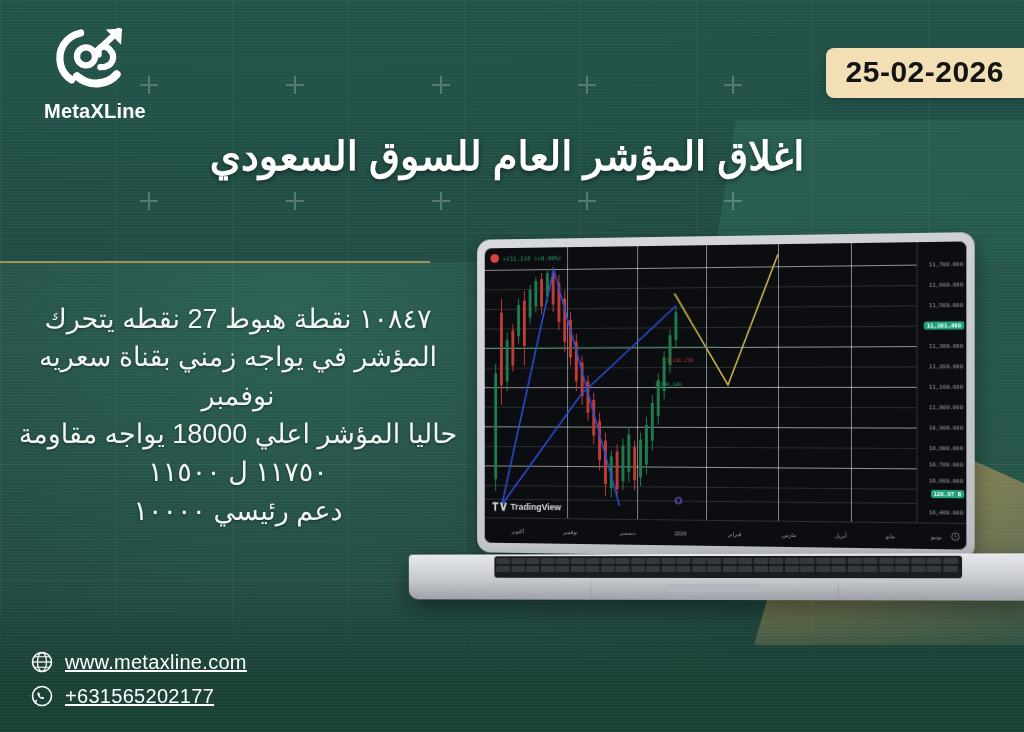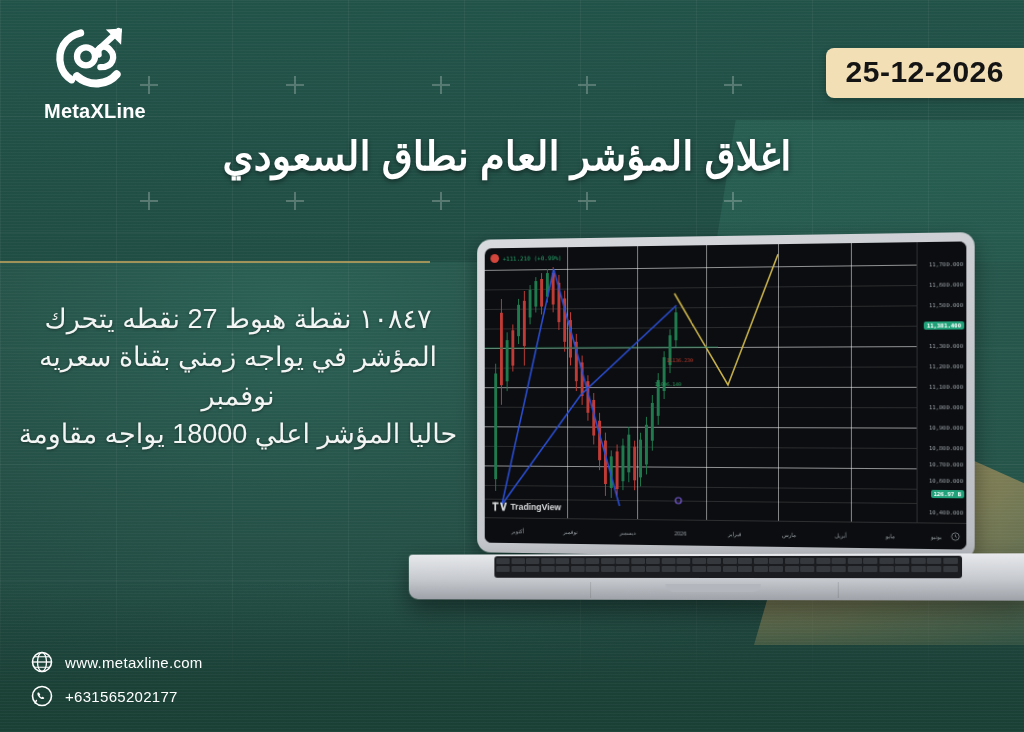--- a/index.html
+++ b/index.html
@@ -95,21 +95,21 @@
     direction:rtl; text-align:center;
     color:#f2f5f3; font-size:27px; line-height:1.42;
     text-shadow:0 1px 3px rgba(0,0,0,.4);
   }
   #body-copy p{ margin:0; }
 
   
   #footer{ position:absolute; left:30px; top:650px; color:#ffffff; }
   .contact-row{ display:flex; align-items:center; gap:11px; margin-bottom:10px; }
   .contact-row .ico{ width:24px; height:24px; flex:0 0 24px; }
-  .contact-row .txt{ font-size:15px; letter-spacing:.3px; }
+  .contact-row .txt{ font-size:20px; letter-spacing:.3px;text-decoration:underline; }
 
   
   #laptop{ position:absolute; left:398px; top:236px; width:630px; height:400px; }
   .lid{
     position:absolute; left:72px; top:0; width:500px; height:320px;
     background:linear-gradient(160deg,#d8dade 0%,#b9bcc2 100%);
     border-radius:14px; padding:9px 8px 10px 8px;
     box-shadow:0 8px 22px rgba(0,0,0,.38);
     transform:perspective(1100px) rotateY(-6deg);
   }
@@ -212,29 +212,31 @@
       <circle cx="40" cy="36" r="10" stroke="#ffffff" stroke-width="7" fill="none"></circle>
       <path d="M30 58 C44 70, 64 68, 74 56" stroke="#ffffff" stroke-width="9" fill="none" stroke-linecap="round"></path>
       <path d="M56 48 C70 48, 74 36, 66 28 C60 22, 52 26, 54 34" stroke="#ffffff" stroke-width="7" fill="none" stroke-linecap="round"></path>
       <path d="M52 30 L76 8" stroke="#ffffff" stroke-width="7" fill="none" stroke-linecap="round"></path>
       <path d="M62 6 L80 5 L79 23 Z" fill="#ffffff"></path>
     </svg>
   </div>
   <div class="brand">MetaXLine</div>
 </div>
 
-<div id="date-badge">25-12-2026</div>
-
-<h1 id="headline">اغلاق المؤشر العام نطاق السعودي</h1>
+<div id="date-badge">25-02-2026</div>
+
+<h1 id="headline">اغلاق المؤشر العام للسوق السعودي</h1>
 
 <div id="body-copy">
   <p>١٠٨٤٧ نقطة  هبوط 27 نقطه يتحرك</p>
   <p>المؤشر في يواجه زمني بقناة سعريه</p>
   <p>نوفمبر</p>
   <p>حاليا المؤشر اعلي 18000 يواجه مقاومة</p>
+  <p>١١٧٥٠ ل ١١٥٠٠</p>
+  <p>دعم رئيسي ١٠٠٠٠</p>
 </div>
 
 <div id="laptop">
   <div class="lid">
     <div class="screen">
 
       <div class="chart-area">
 
         <div class="gridline-h" style="top:22px;"></div>
         <div class="gridline-h faint" style="top:42px;"></div>

